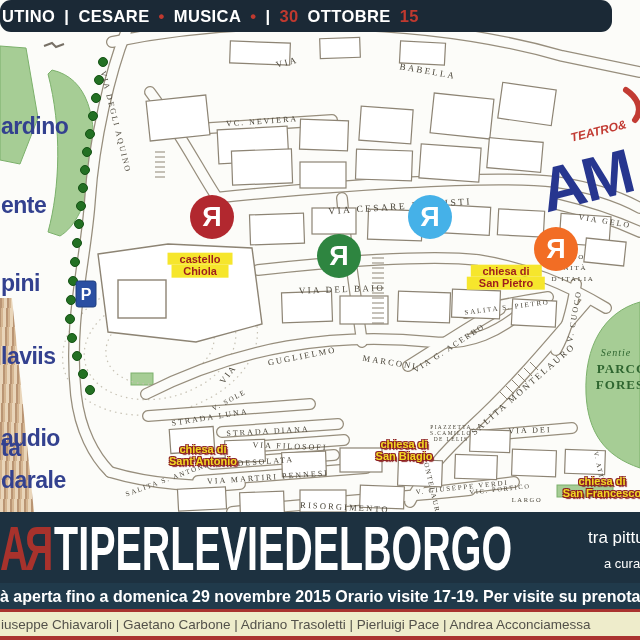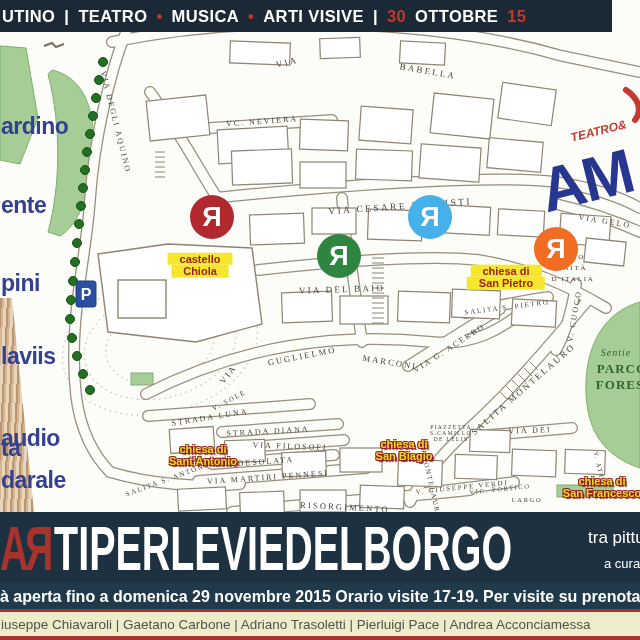--- a/index.html
+++ b/index.html
@@ -1,21 +1,21 @@
 <!DOCTYPE html>
 <html><head>
 <meta charset="utf-8">
 <style>
   html,body{margin:0;padding:0;}
   body{width:640px;height:640px;overflow:hidden;position:relative;background:#fcfcf9;
        font-family:"Liberation Sans",sans-serif;}
   
   .topbar{position:absolute;left:0;top:0;width:612px;height:32px;background:#1b2936;
           display:flex;align-items:center;gap:9px;padding-left:2px;box-sizing:border-box;
-          font-weight:bold;font-size:16.5px;letter-spacing:.4px;color:#fff;white-space:nowrap;}
+          font-weight:bold;font-size:16.5px;letter-spacing:.4px;color:#fff;white-space:nowrap;border-radius:11px;}
   .topbar .red{color:#c0392f;}
   
   #map{position:absolute;left:0;top:0;width:640px;height:640px;}
   #map svg{position:absolute;left:0;top:0;}
   .street{position:absolute;transform-origin:center;font-family:"Liberation Serif",serif;
           color:#4b463a;white-space:nowrap;letter-spacing:2.5px;font-size:10px;}
   .marker{position:absolute;width:44px;height:44px;border-radius:50%;display:flex;
           align-items:center;justify-content:center;color:#fff;font-weight:bold;font-size:27px;
           transform:translate(-50%,-50%);}
   .place{position:absolute;transform:translate(-50%,-50%);text-align:center;font-weight:bold;
@@ -274,25 +274,24 @@
     <div class="legend-frag" style="top: 448px;">ta</div>
     <div class="legend-frag" style="top: 480px;">darale</div>
   </div>
 
 <div class="logo-small">TEATRO&amp;</div>
 <div class="logo-big">AM</div>
 
 <div class="topbar" id="topbar">
     <span>UTINO</span>
     <span>|</span>
-    <span>TEATRO</span>
+    <span>CESARE</span>
     <span class="red">•</span>
     <span>MUSICA</span>
     <span class="red">•</span>
-    <span>ARTI VISIVE</span>
     <span>|</span>
     <span class="red">30</span>
     <span>OTTOBRE</span>
     <span class="red">15</span>
   </div>
 
 <div class="titleband">
   <div class="title-big">
     <span class="red" style="margin-right:-5px">A</span>
     <span class="red" style="margin-right:1px">Я</span>

